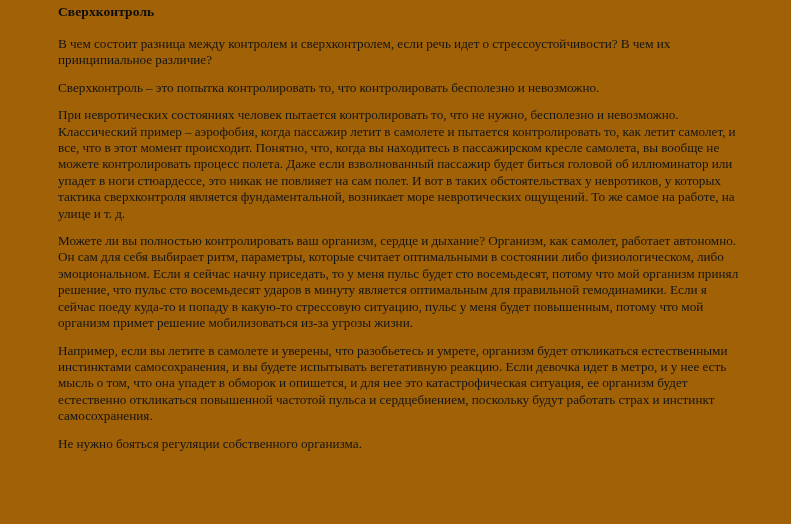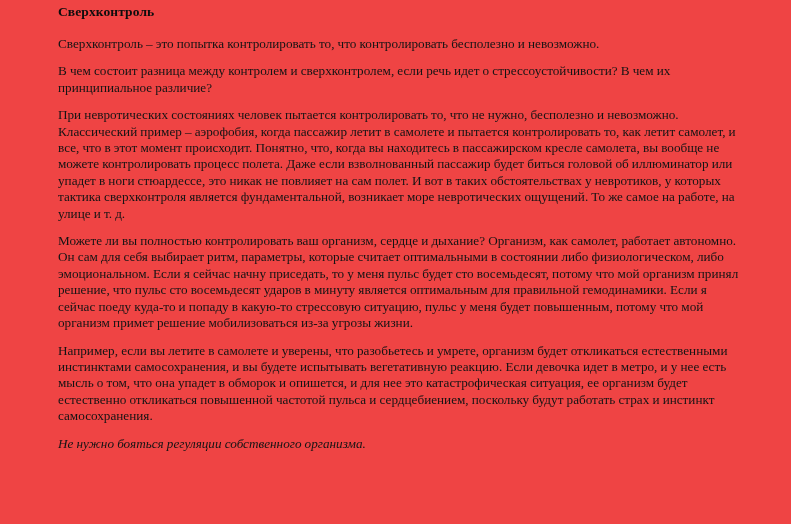--- a/index.html
+++ b/index.html
@@ -12,21 +12,21 @@
     height: 524px;
     background: #ffffff;
     font-family: "Liberation Serif", "DejaVu Serif", serif;
     color: #141414;
     overflow: hidden;
   }
   .page {
     box-sizing: border-box;
     width: 791px;
     height: 524px;
-    background: #ef4444;
+    background: #a16207;
     padding: 4px 50px 8px 58px;
   }
   .doc-title {
     font-size: 13.5px;
     font-weight: bold;
     line-height: 16px;
     margin: 0;
     padding: 0;
     letter-spacing: 0.1px;
     color: #0d0d0d;
@@ -40,35 +40,34 @@
     margin: 0 0 11px 0;
     padding: 0;
     text-align: left;
     color: #141414;
     max-width: 684px;
     hyphens: none;
     word-spacing: -0.15px;
   }
   p.para:last-child {
     margin-bottom: 12px;
-    font-style: italic;
   }
 </style>
 </head>
 <body>
 
 <div class="page">
 
   <h1 class="doc-title">Сверхконтроль</h1>
 
   <div class="body-block">
 
+    <p class="para">В чем состоит разница между контролем и сверхконтролем, если речь идет о стрессоустойчивости? В чем их принципиальное различие?</p>
+
     <p class="para">Сверхконтроль – это попытка контролировать то, что контролировать бесполезно и невозможно.</p>
-
-    <p class="para">В чем состоит разница между контролем и сверхконтролем, если речь идет о стрессоустойчивости? В чем их принципиальное различие?</p>
 
     <p class="para">При невротических состояниях человек пытается контролировать то, что не нужно, бесполезно и невозможно. Классический пример – аэрофобия, когда пассажир летит в самолете и пытается контролировать то, как летит самолет, и все, что в этот момент происходит. Понятно, что, когда вы находитесь в пассажирском кресле самолета, вы вообще не можете контролировать процесс полета. Даже если взволнованный пассажир будет биться головой об иллюминатор или упадет в ноги стюардессе, это никак не повлияет на сам полет. И вот в таких обстоятельствах у невротиков, у которых тактика сверхконтроля является фундаментальной, возникает море невротических ощущений. То же самое на работе, на улице и т. д.</p>
 
     <p class="para">Можете ли вы полностью контролировать ваш организм, сердце и дыхание? Организм, как самолет, работает автономно. Он сам для себя выбирает ритм, параметры, которые считает оптимальными в состоянии либо физиологическом, либо эмоциональном. Если я сейчас начну приседать, то у меня пульс будет сто восемьдесят, потому что мой организм принял решение, что пульс сто восемьдесят ударов в минуту является оптимальным для правильной гемодинамики. Если я сейчас поеду куда-то и попаду в какую-то стрессовую ситуацию, пульс у меня будет повышенным, потому что мой организм примет решение мобилизоваться из-за угрозы жизни.</p>
 
 
     <p class="para">Например, если вы летите в самолете и уверены, что разобьетесь и умрете, организм будет откликаться естественными инстинктами самосохранения, и вы будете испытывать вегетативную реакцию. Если девочка идет в метро, и у нее есть мысль о том, что она упадет в обморок и опишется, и для нее это катастрофическая ситуация, ее организм будет естественно откликаться повышенной частотой пульса и сердцебиением, поскольку будут работать страх и инстинкт самосохранения.</p>
 
     <p class="para">Не нужно бояться регуляции собственного организма.</p>
 

